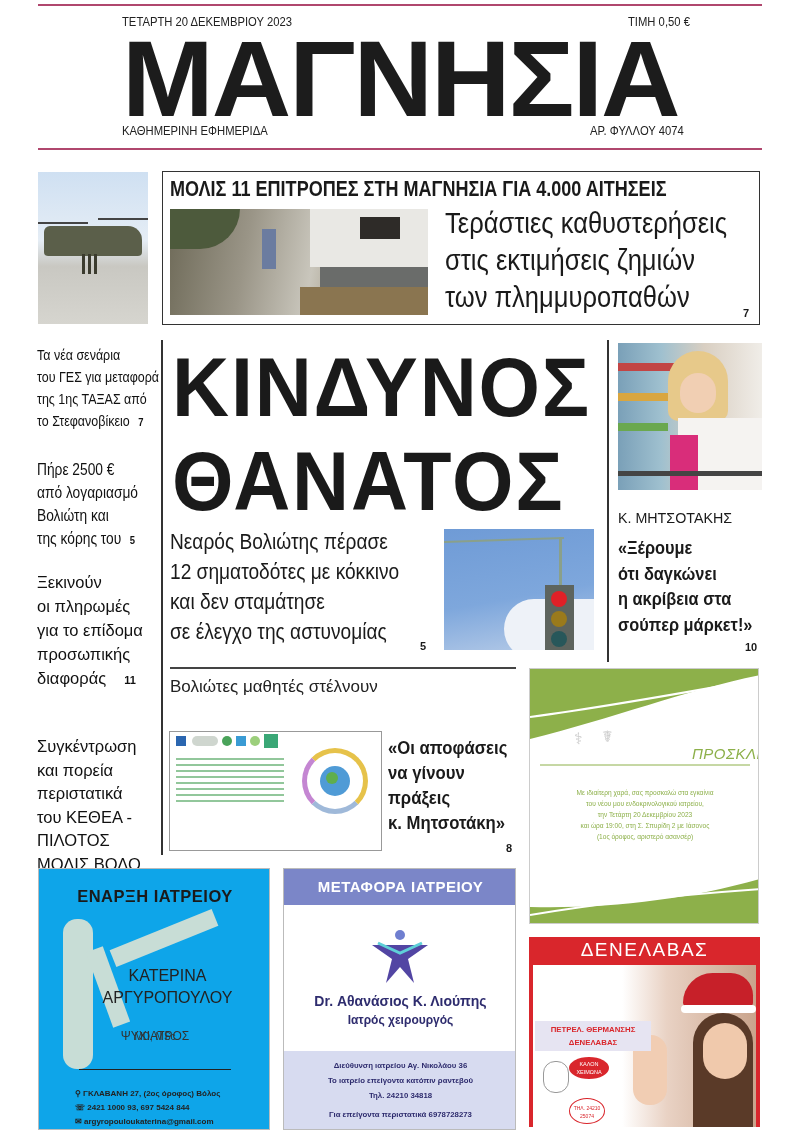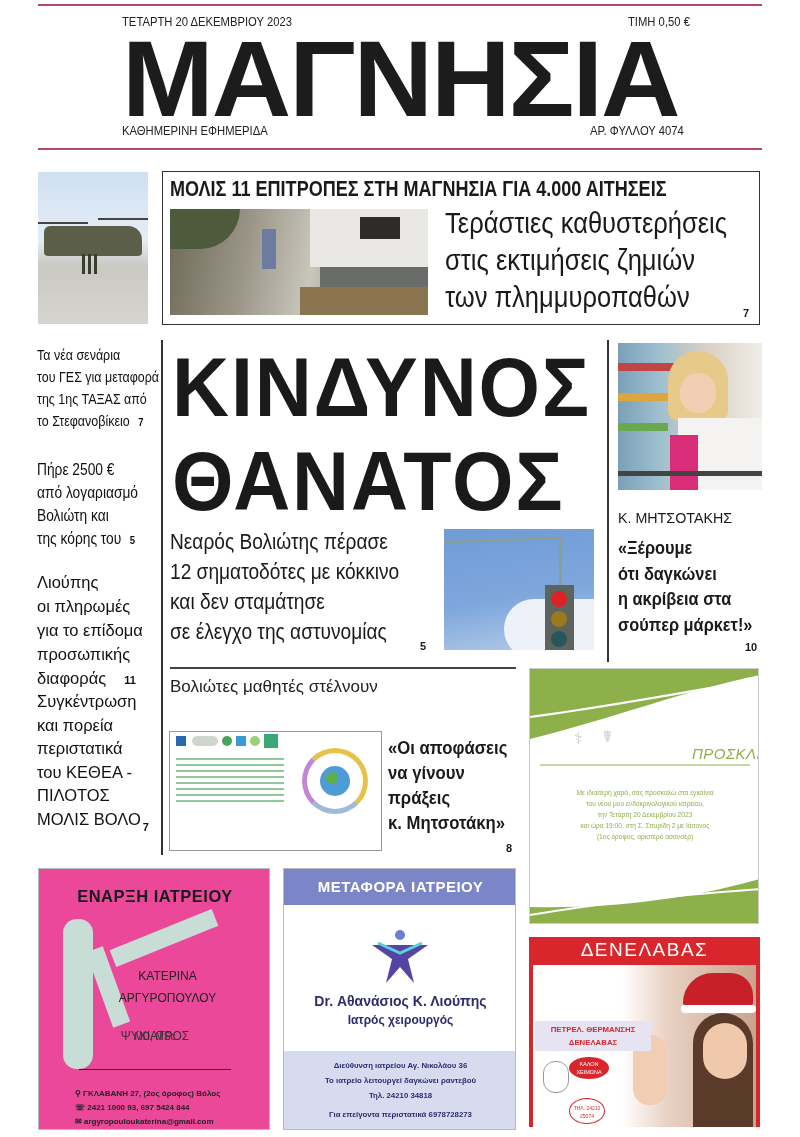--- a/index.html
+++ b/index.html
@@ -61,27 +61,27 @@
   <div>της 1ης ΤΑΞΑΣ από</div>
   <div><span>το Στεφανοβίκειο</span><span class="pg" style="margin-left:10px;">7</span></div>
 </div>
 <div class="side-item cond" style="top:458px; font-size:16px; line-height:23px; transform:scaleX(0.86);">
   <div>Πήρε 2500 €</div>
   <div>από λογαριασμό</div>
   <div>Βολιώτη και</div>
   <div><span>της κόρης του</span><span class="pg" style="margin-left:10px;">5</span></div>
 </div>
 <div class="side-item" style="top:570px; font-size:16.5px; line-height:24px;">
-  <div>Λιούπης</div>
+  <div>Ξεκινούν</div>
   <div>οι πληρωμές</div>
   <div>για το επίδομα</div>
   <div>προσωπικής</div>
   <div><span>διαφοράς</span><span class="pg" style="margin-left:18px;">11</span></div>
 </div>
-<div class="side-item" style="top:690px; font-size:16.5px; line-height:23.5px;">
+<div class="side-item" style="top:735px; font-size:16.5px; line-height:23.5px;">
   <div>Συγκέντρωση</div>
   <div>και πορεία</div>
   <div>περιστατικά</div>
   <div>του ΚΕΘΕΑ -</div>
   <div>ΠΙΛΟΤΟΣ</div>
   <div><span>ΜΟΛΙΣ ΒΟΛΟ</span><span class="pg" style="margin-left:2px; vertical-align:-6px;">7</span></div>
 </div>
 <div class="vline" style="left:161px; top:340px; height:515px;"></div>
 
 <div class="abs" style="left:172px; top:340px; font-weight:bold; font-size:84px; line-height:94px; letter-spacing:2px; transform:scaleX(0.94); transform-origin:left top;">
@@ -162,26 +162,26 @@
   <div class="abs" style="left:118px; top:76px; font-size:15px; font-style:italic; color:#8db04a; letter-spacing:0.5px;margin-left:44px;">ΠΡΟΣΚΛΗΣΗ</div>
   <div class="abs" style="left:0; top:118px; width:230px; text-align:center; font-size:6.6px; line-height:11px; color:#8db04a;">
     <div>Με ιδιαίτερη χαρά, σας προσκαλώ στα εγκαίνια</div>
     <div>του νέου μου ενδοκρινολογικού ιατρείου,</div>
     <div>την Τετάρτη 20 Δεκεμβρίου 2023</div>
     <div>και ώρα 19:00, στη Σ. Σπυρίδη 2 με Ιάσονος</div>
     <div>(1ος όροφος, αριστερό ασανσέρ)</div>
   </div>
 </div>
 
-<div class="photo" style="left:38px; top:868px; width:232px; height:262px; background:#ec4899; border:1px solid #bbb;">
+<div class="photo" style="left:38px; top:868px; width:232px; height:262px; background:#0ea5e9; border:1px solid #bbb;">
   <div class="abs" style="left:24px; top:50px; width:30px; height:150px; background:#c8ddd6; border-radius:14px;"></div>
   <div class="abs" style="left:60px; top:78px; width:18px; height:80px; background:#c8ddd6; transform:rotate(-20deg);"></div>
   <div class="abs" style="left:70px; top:60px; width:110px; height:18px; background:#c8ddd6; transform:rotate(-22deg);"></div>
   <div class="abs" style="left:0; top:18px; width:232px; text-align:center; font-size:16.5px; font-weight:bold; letter-spacing:0.5px;">ΕΝΑΡΞΗ ΙΑΤΡΕΙΟΥ</div>
-  <div class="abs" style="left:0; top:96px; width:232px; text-align:center; font-size:12px; line-height:22px; color:#222;padding-left:25px;">
+  <div class="abs" style="left:0; top:96px; width:232px; text-align:center; font-size:16px; line-height:22px; color:#222;padding-left:25px;">
     <div>ΚΑΤΕΡΙΝΑ</div>
     <div>ΑΡΓΥΡΟΠΟΥΛΟΥ</div>
   </div>
   <div class="abs" style="left:0; top:160px; width:232px; text-align:center; font-size:12px; color:#333;">ΨΥΧΙΑΤΡΟΣ</div>
   <div class="abs" style="left:0; top:162px; width:232px; text-align:center; font-size:10px; color:#333;">MD, MSc</div>
   <div class="abs" style="left:40px; top:200px; width:152px; height:1px; background:#222;"></div>
   <div class="abs" style="left:36px; top:218px; font-size:8px; line-height:14px; font-weight:bold; color:#222;">
     <div><span>⚲ </span><span>ΓΚΛΑΒΑΝΗ 27, (2ος όροφος) Βόλος</span></div>
     <div><span>☏ </span><span>2421 1000 93,  697 5424 844</span></div>
     <div><span>✉ </span><span>argyropouloukaterina@gmail.com</span></div>
@@ -194,21 +194,21 @@
   <svg class="abs" style="left:86px; top:60px;" width="60" height="56">
     <circle cx="30" cy="6" r="5" fill="#6f7fd0"></circle>
     <path d="M2 16 L58 16 L38 30 L44 54 L30 38 L16 54 L22 30 Z" fill="#5245a3"></path>
     <path d="M8 14 L30 24 L52 14" stroke="#5fd0d8" stroke-width="3" fill="none"></path>
   </svg>
   <div class="abs" style="left:0; top:124px; width:233px; text-align:center; font-size:14px; font-weight:bold; color:#2e2c6e;">Dr. Αθανάσιος Κ. Λιούπης</div>
   <div class="abs" style="left:0; top:144px; width:233px; text-align:center; font-size:12px; font-weight:bold; color:#2e2c6e;">Ιατρός χειρουργός</div>
   <div class="abs" style="left:0; top:182px; width:233px; height:80px; background:#d7dbf0;"></div>
   <div class="abs" style="left:0; top:189px; width:233px; text-align:center; font-size:7.8px; line-height:15px; font-weight:bold; color:#2e2c6e;">
     <div>Διεύθυνση  ιατρείου Αγ. Νικολάου 36</div>
-    <div>Το ιατρείο λειτουργεί δαγκώνει ραντεβού</div>
+    <div>Το ιατρείο επείγοντα κατόπιν ραντεβού</div>
     <div>Τηλ. 24210 34818</div>
     <div style="margin-top:4px;">Για επείγοντα περιστατικά 6978728273</div>
   </div>
 </div>
 
 <div class="photo" style="left:529px; top:937px; width:231px; height:190px; background:#d9262c;">
   <div class="abs" style="left:0; top:2px; width:231px; text-align:center; font-size:19px; color:#fff; letter-spacing:1.5px;">ΔΕΝΕΛΑΒΑΣ</div>
   <div class="abs" style="left:4px; top:28px; width:223px; height:163px; background:linear-gradient(90deg,#ffffff 0%, #ffffff 40%, #e9d2c4 60%, #c9a48c 100%);">
     <div class="abs" style="left:150px; top:8px; width:70px; height:34px; background:#c72029; border-radius:40px 30px 6px 6px;"></div>
     <div class="abs" style="left:148px; top:40px; width:75px; height:8px; background:#fff; border-radius:4px;"></div>

